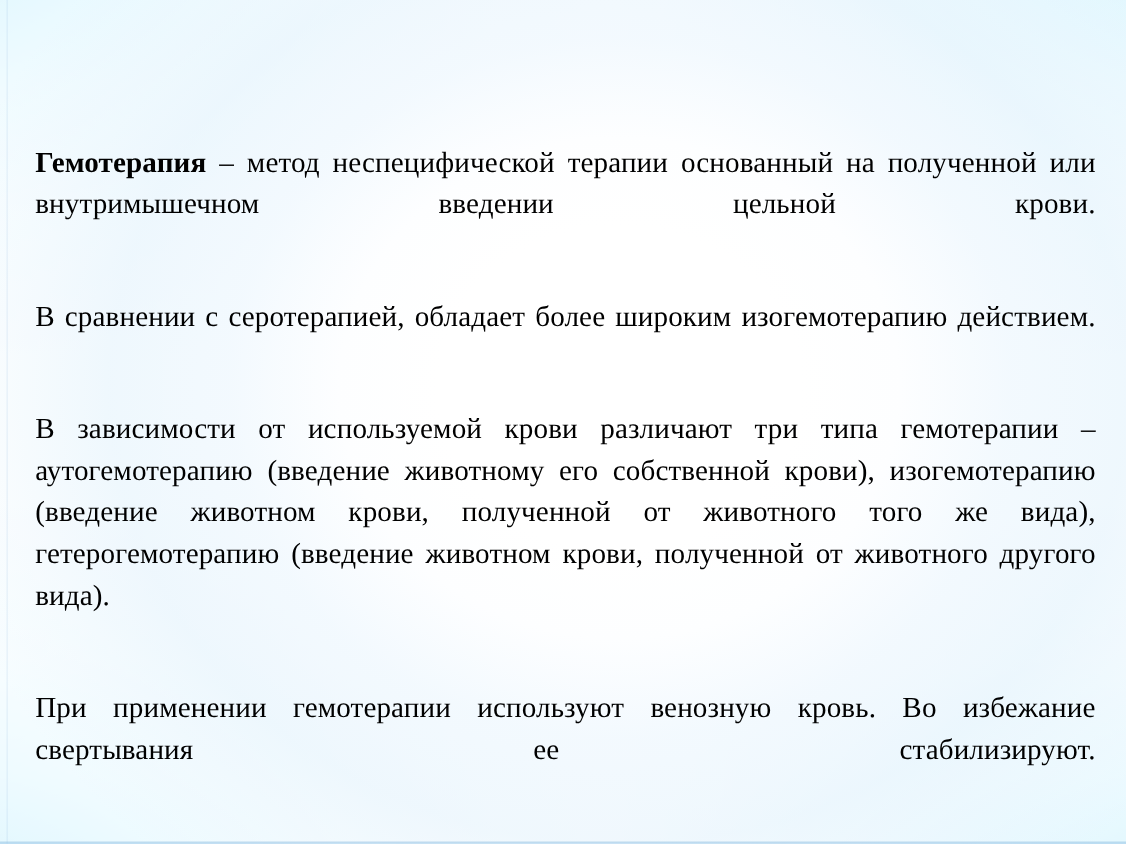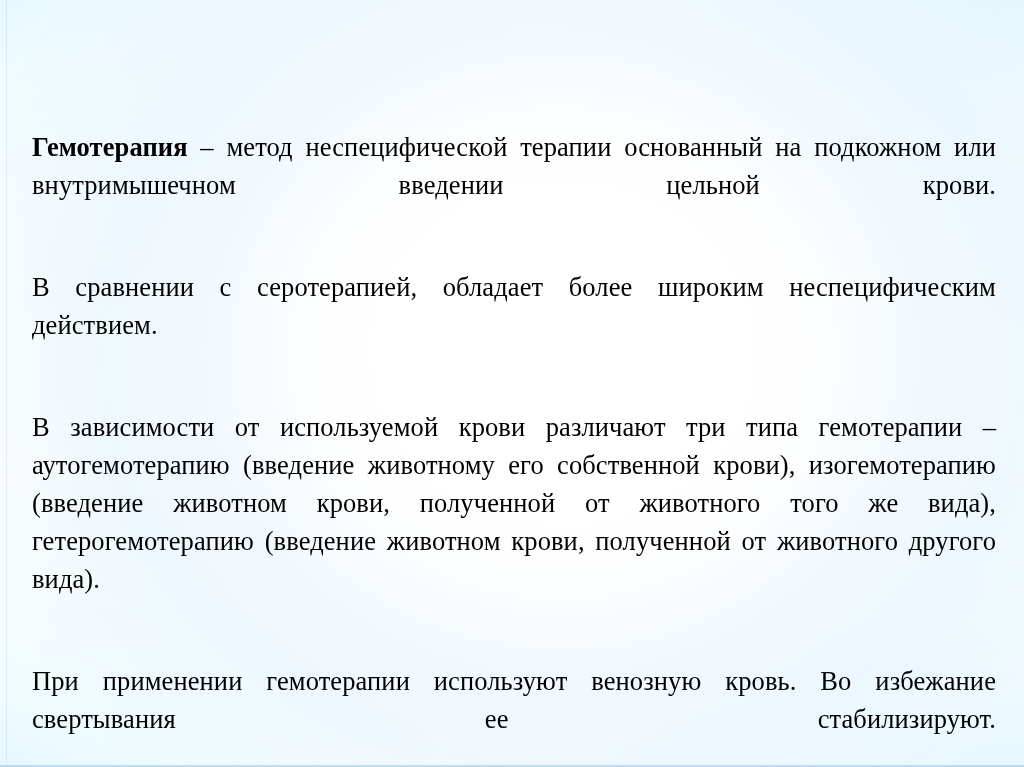--- a/index.html
+++ b/index.html
@@ -116,23 +116,23 @@
 <body>
 
 <div class="slide">
 
   <div class="slide-bg"></div>
   <div class="slide-seam"></div>
   <div class="slide-bottom-edge"></div>
 
   <div class="content">
 
-    <p class="para"><span class="term">Гемотерапия</span><span> – метод неспецифической терапии основанный на подкожном или внутримышечном введении цельной крови.</span></p>
+    <p class="para"><span class="term">Гемотерапия</span><span> – метод неспецифической терапии основанный на полученной или внутримышечном введении цельной крови.</span></p>
 
-    <p class="para">В сравнении с серотерапией, обладает более широким неспецифическим действием.</p>
+    <p class="para">В сравнении с серотерапией, обладает более широким изогемотерапию действием.</p>
 
     <p class="para">В зависимости от используемой крови различают три типа гемотерапии – аутогемотерапию (введение животному его собственной крови), изогемотерапию (введение животном крови, полученной от животного того же вида), гетерогемотерапию (введение животном крови, полученной от животного другого вида).</p>
 
     <p class="para">При применении гемотерапии используют венозную кровь. Во избежание свертывания ее стабилизируют.</p>
 
   </div>
 
 </div>
 
 </body></html>

